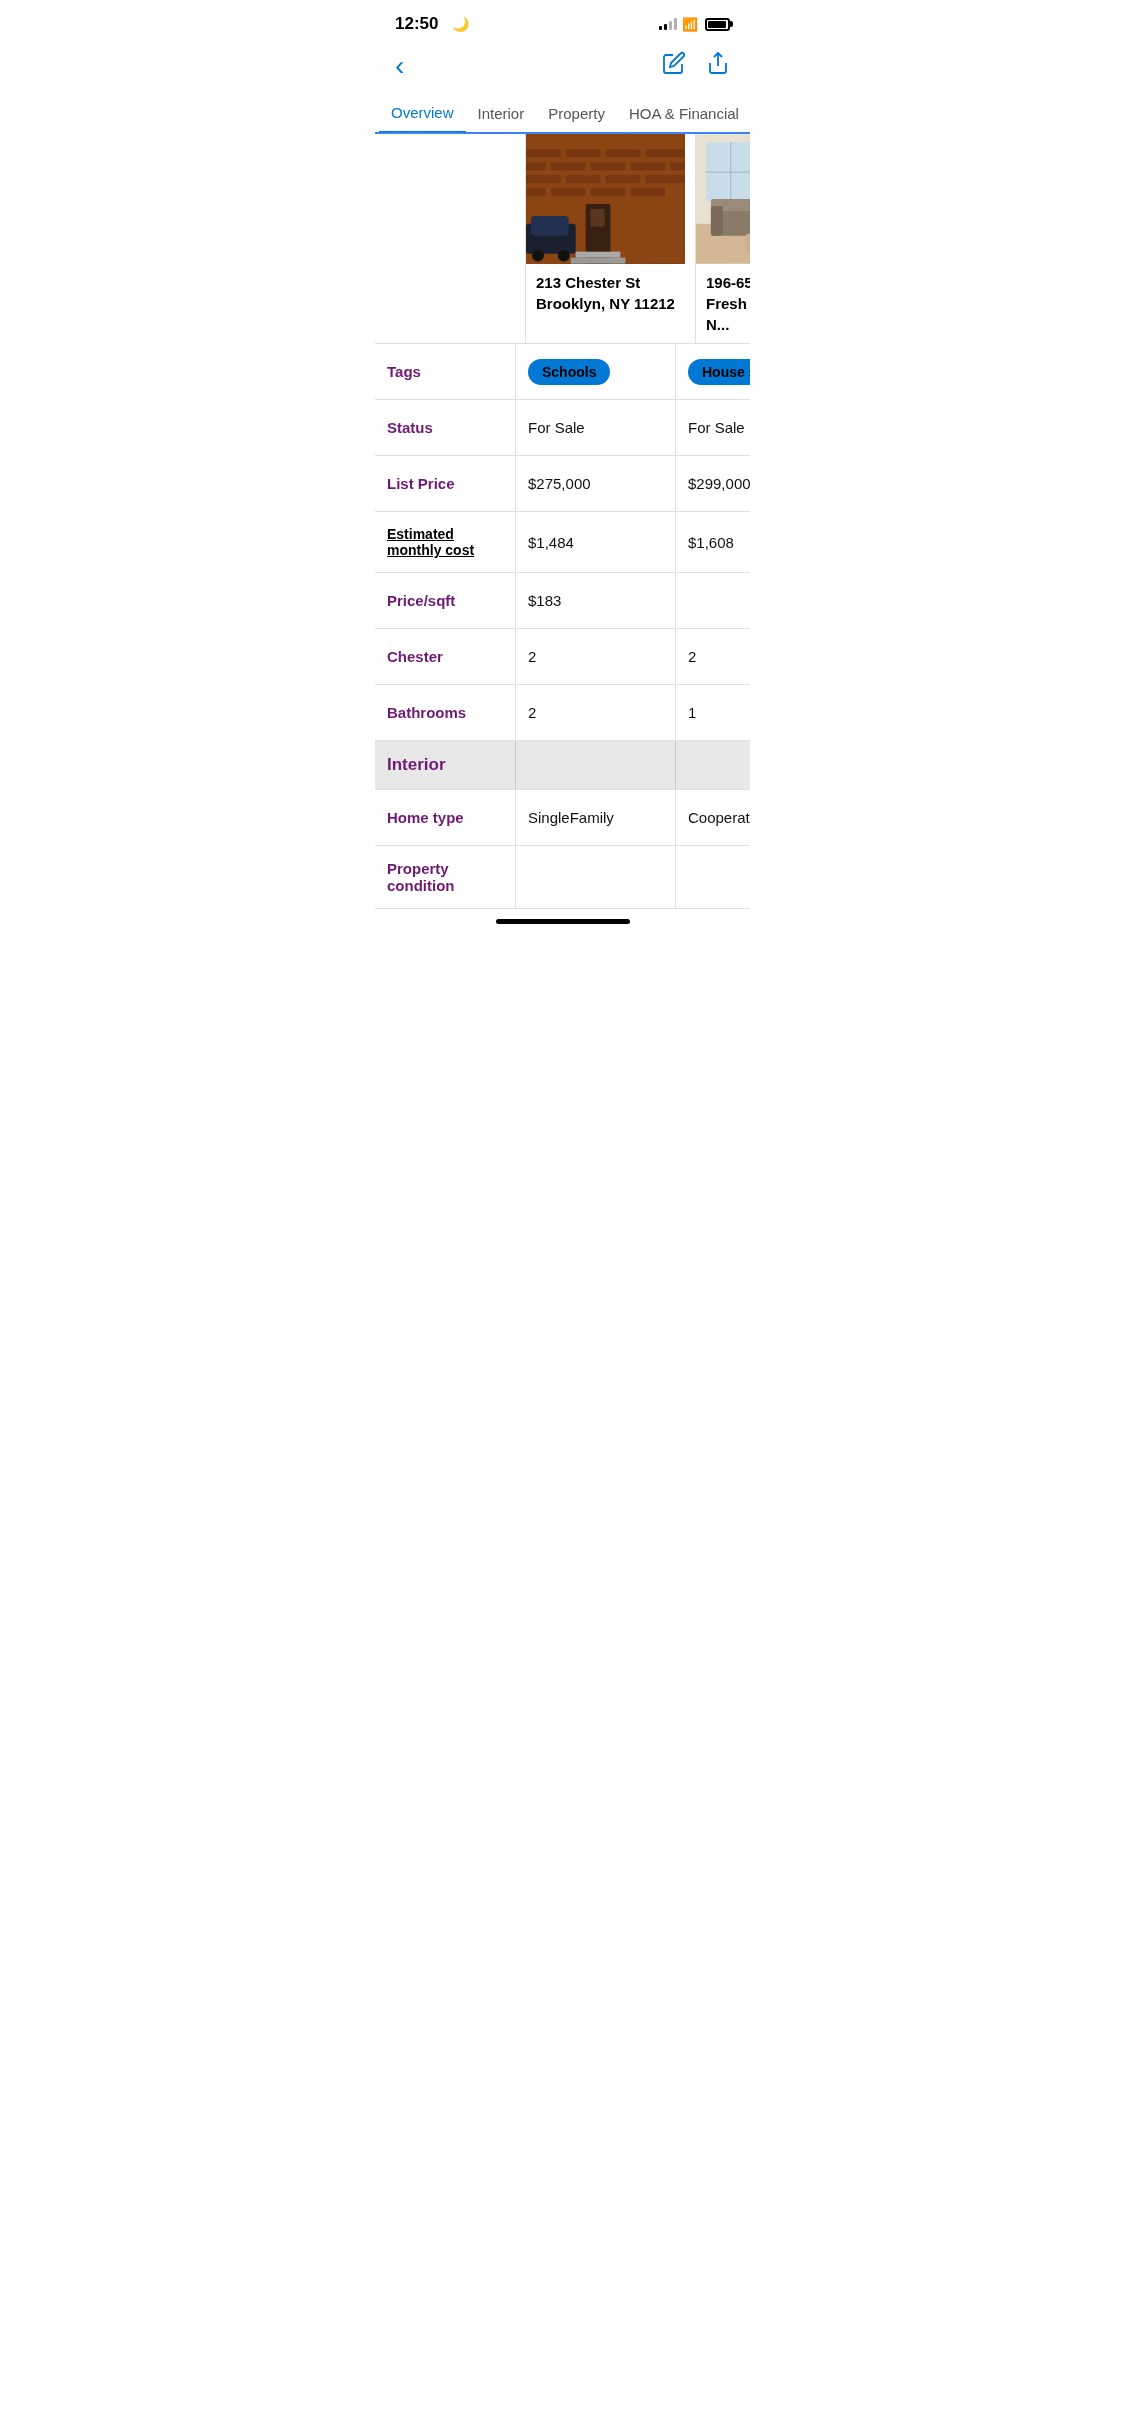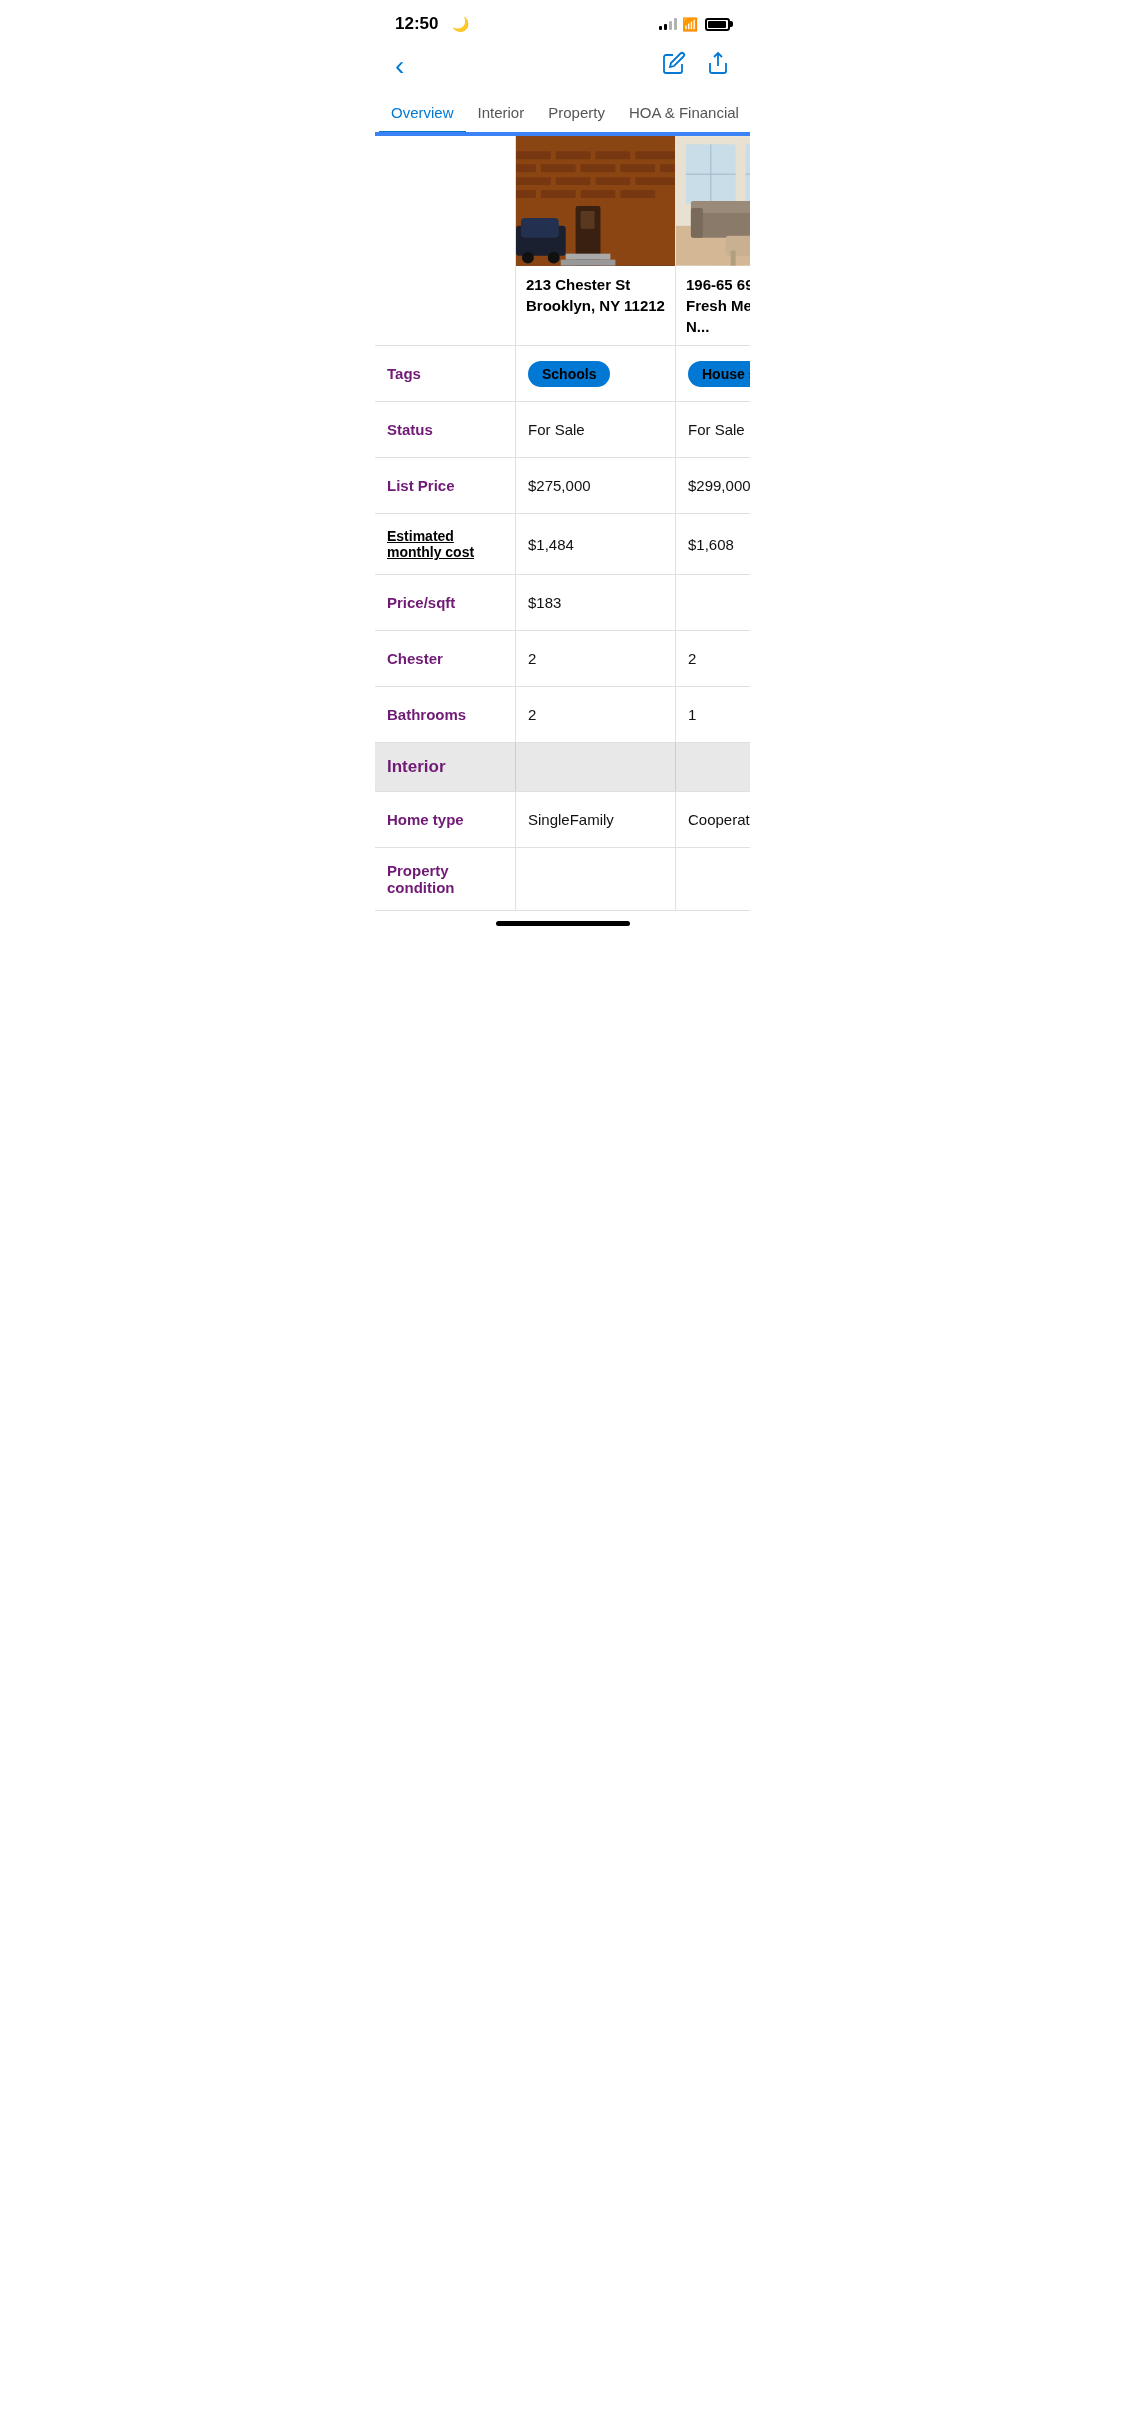--- a/index.html
+++ b/index.html
@@ -70,21 +70,22 @@
     .nav-actions { display: flex; gap: 20px; align-items: center; }
     .nav-edit, .nav-share {
       color: #0078d4;
       font-size: 22px;
       cursor: pointer;
     }
 
     
     .tabs {
       display: flex;
-      border-bottom: 4px solid #3b82f6;
+      align-items: center;
+      border-bottom: 2px solid #3b82f6;
       overflow-x: hidden;
       padding: 0 4px;
     }
     .tab {
       padding: 10px 12px;
       font-size: 15px;
       color: #555;
       white-space: nowrap;
       cursor: pointer;
       flex-shrink: 0;
@@ -104,20 +105,21 @@
       border-bottom: 1px solid #e0e0e0;
     }
     .property-col-label {
       width: 140px;
       flex-shrink: 0;
     }
     .property-col {
       flex: 1;
       border-left: 1px solid #e0e0e0;
       min-width: 160px;
+      margin-left: 10px;
     }
     .property-image-placeholder {
       width: 100%;
       height: 130px;
       overflow: hidden;
       position: relative;
     }
     .img-exterior {
       background: linear-gradient(135deg, #8B4513 30%, #A0522D 50%, #6B4423 70%, #4a3728 90%);
       display: flex;

